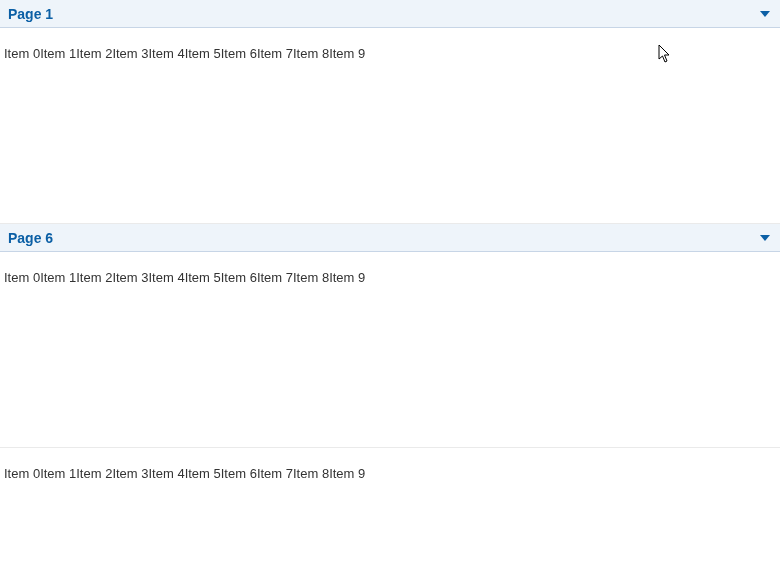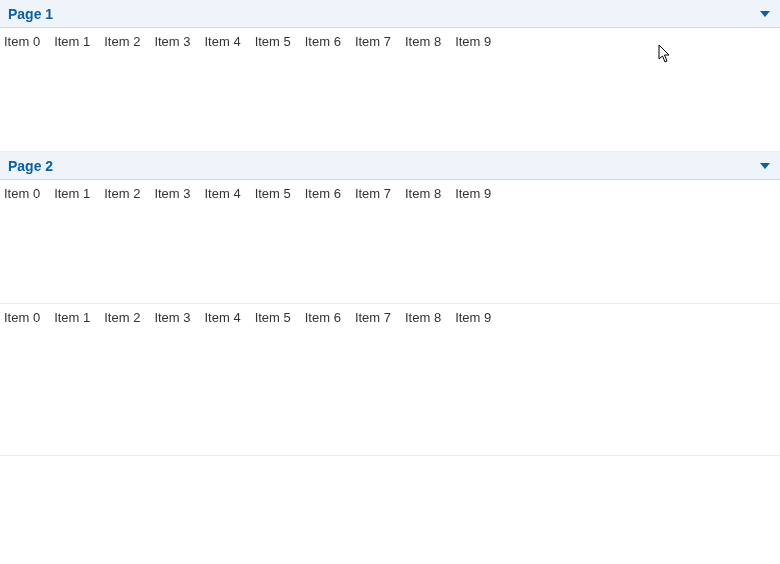--- a/index.html
+++ b/index.html
@@ -10,21 +10,21 @@
     body {
       font-family: Arial, Helvetica, sans-serif;
       font-size: 13px;
       background: #ffffff;
       width: 780px;
       height: 564px;
       overflow: hidden;
     }
     .panel {
       width: 100%;
-      height: 152px;
+      height: 224px;
       border-bottom: 1px solid #eaeaea;
     }
     .panel-header {
       display: flex;
       align-items: center;
       justify-content: space-between;
       background: #eef4fa;
       border-bottom: 1px solid #c7d5e6;
       height: 28px;
       padding: 0 8px;
@@ -45,21 +45,21 @@
     .collapse-arrow svg {
       display: block;
     }
     .panel-body {
       padding: 6px 4px;
       color: #333;
     }
     .item-row {
       display: flex;
       flex-wrap: wrap;
-      gap: 14px;
+      margin-top: 12px;
     }
     .item {
       font-size: 13px;
       color: #333;
       white-space: nowrap;
     }
     .cursor {
       position: absolute;
       left: 658px;
       top: 44px;
@@ -89,21 +89,21 @@
       <span class="item">Item 6</span>
       <span class="item">Item 7</span>
       <span class="item">Item 8</span>
       <span class="item">Item 9</span>
     </div>
   </div>
 </div>
 
 <div class="panel">
   <div class="panel-header">
-    <span class="panel-title">Page 2</span>
+    <span class="panel-title">Page 6</span>
     <span class="collapse-arrow">
       <svg width="10" height="6" viewBox="0 0 10 6">
           <path d="M0 0 L5 6 L10 0 Z" fill="#0b5fa5"></path>
         </svg>
     </span>
   </div>
   <div class="panel-body">
     <div class="item-row">
       <span class="item">Item 0</span>
       <span class="item">Item 1</span>

